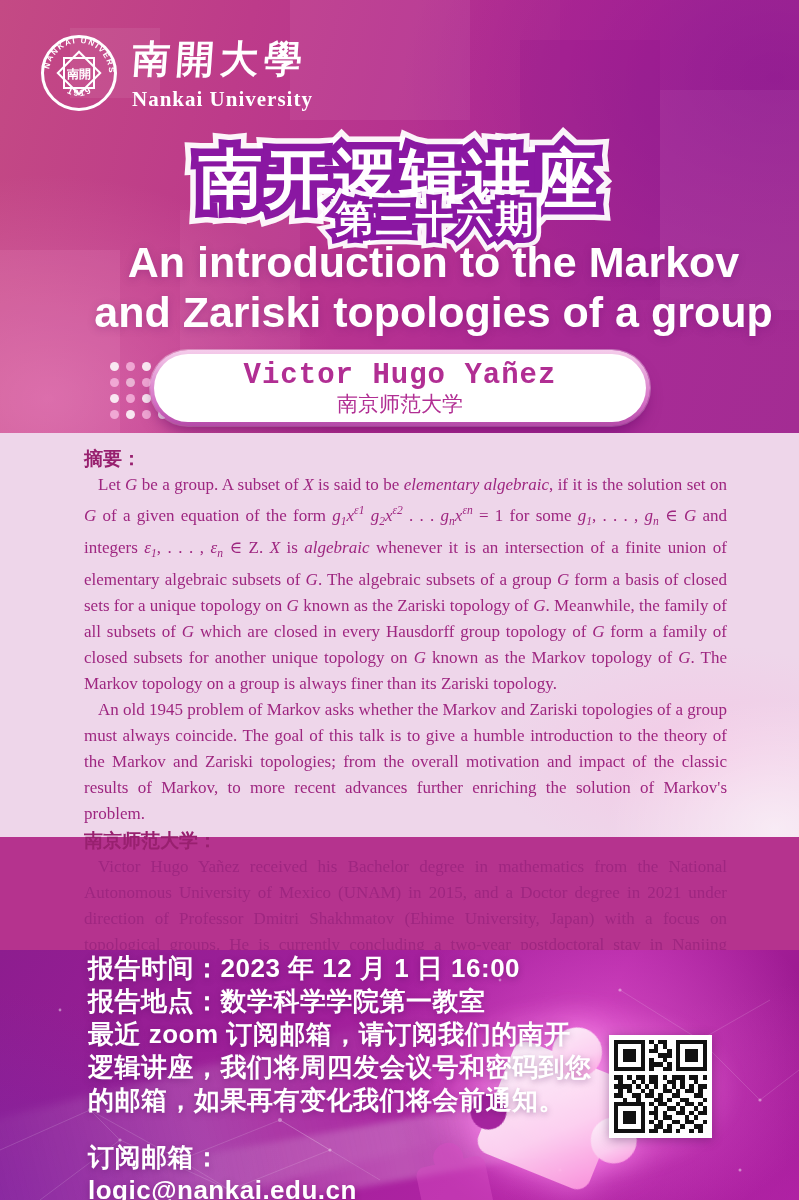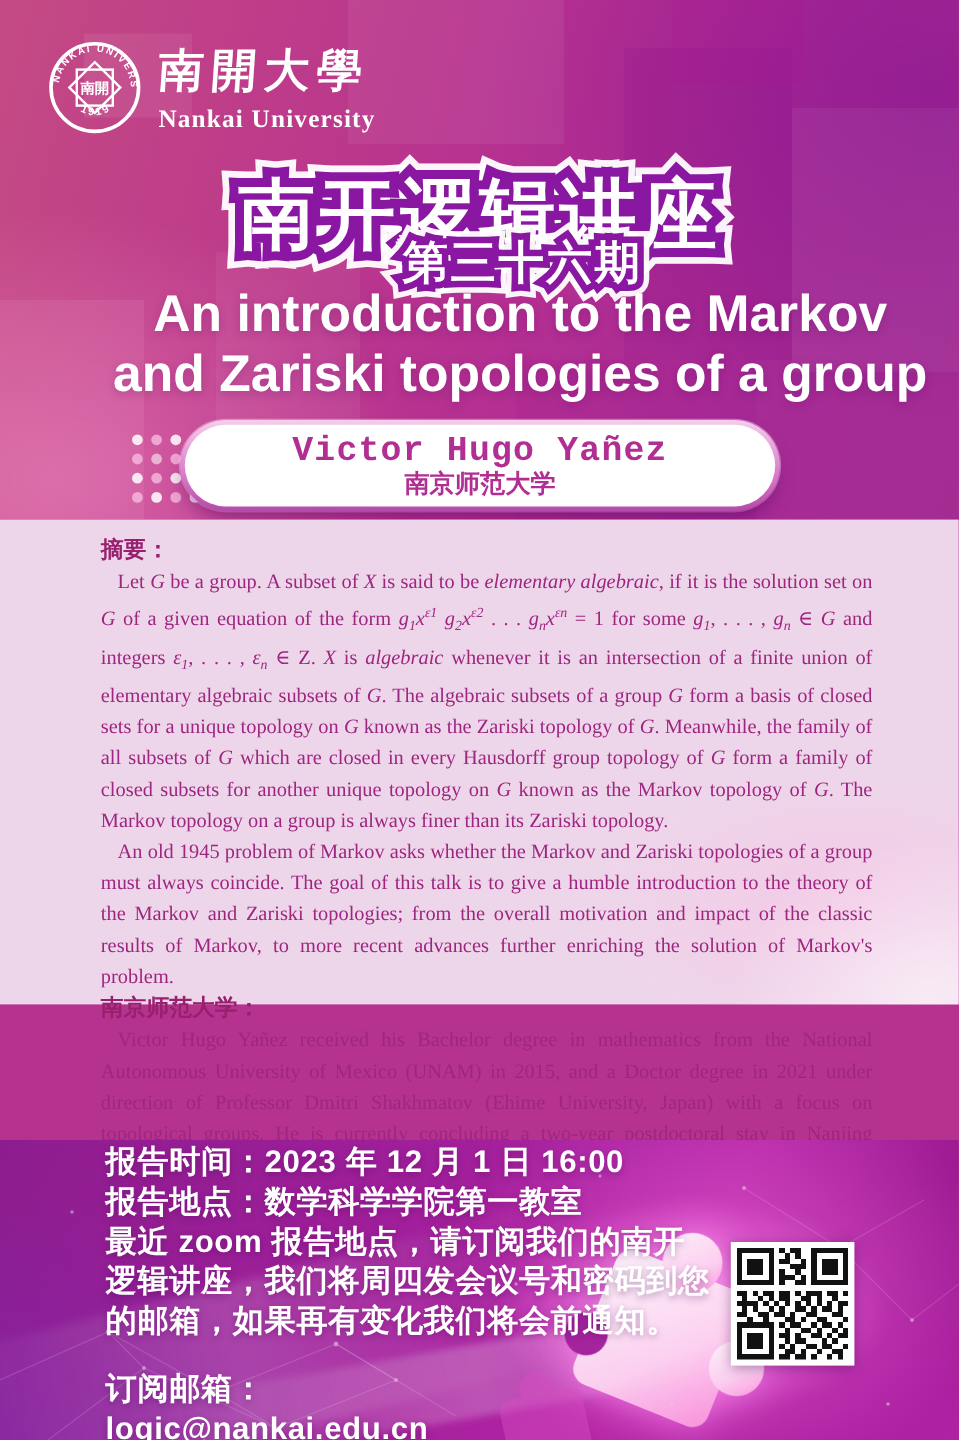--- a/index.html
+++ b/index.html
@@ -69,21 +69,21 @@
     box-shadow:0 10px 16px -5px rgba(90,0,95,.55), 0 0 0 1px rgba(255,255,255,.35);
   }
   .speaker-pill .pill-inner {
     width:100%; height:100%; background:#fff; border-radius:42px;
     display:flex; flex-direction:column; align-items:center; justify-content:center;
   }
   .speaker-name {
     font-family:"Liberation Mono","DejaVu Sans Mono",monospace;
     font-size:29px; font-weight:700; color:#b12e93; line-height:32px; letter-spacing:1px;
   }
-  .speaker-affil { font-size:21px; font-weight:700; color:#b12e93; line-height:24px; }
+  .speaker-affil { font-size:21px; font-weight:400; color:#b12e93; line-height:24px; }
 
   
   .abstract {
     position:absolute; top:433px; left:0; width:799px; height:404px;
     background:
       radial-gradient(ellipse 260px 200px at 97% 98%, rgba(255,255,255,.55), transparent 65%),
       radial-gradient(ellipse 300px 160px at 88% 80%, rgba(247,190,226,.5), transparent 70%),
       #eed6ea;
     padding:12px 72px 0 84px;
     font-family:"Liberation Serif","DejaVu Serif",serif;
@@ -266,21 +266,21 @@
     </g>
     <g transform="rotate(-12 70 200)" opacity="0.45">
       <rect x="20" y="170" width="70" height="70" rx="9" fill="#d84ec4"></rect>
       <circle cx="55" cy="166" r="15" fill="#d84ec4"></circle>
     </g>
   </svg>
 
   <div class="footer-text">
     <div>报告时间：2023 年 12 月 1 日 16:00</div>
     <div>报告地点：数学科学学院第一教室</div>
-    <div>最近 zoom 报告地点，请订阅我们的南开</div>
+    <div>最近 zoom 订阅邮箱，请订阅我们的南开</div>
     <div>逻辑讲座，我们将周四发会议号和密码到您</div>
     <div>的邮箱，如果再有变化我们将会前通知。</div>
     <div class="subscribe-block">
       <div>订阅邮箱：</div>
       <div>logic@nankai.edu.cn</div>
     </div>
   </div>
 
   <div class="qr-box">
     <svg viewBox="0 0 21 21" shape-rendering="crispEdges">

